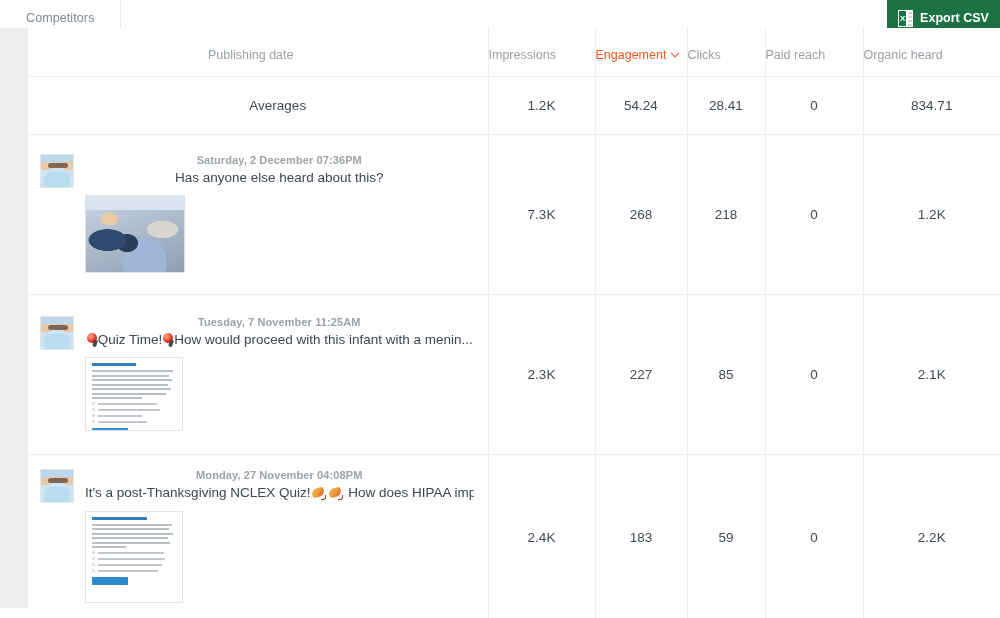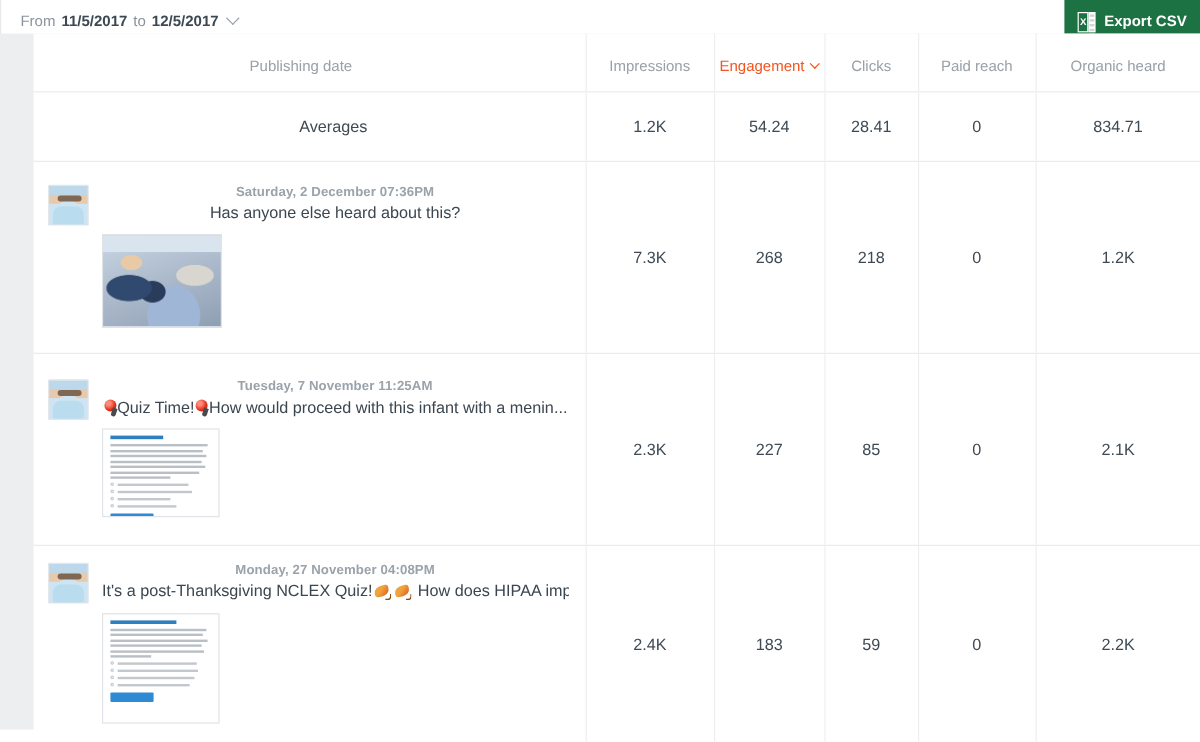--- a/index.html
+++ b/index.html
@@ -94,21 +94,21 @@
   table.grid col.c-m2   { width: 92px; }
   table.grid col.c-m3   { width: 78px; }
   table.grid col.c-m4   { width: 98px; }
   table.grid col.c-m5   { width: 137px; }
 
   thead th {
     font-weight: normal;
     font-size: 12.5px;
     color: #98a0a8;
     padding: 20px 0 14px 0;
-    text-align: center;
+    text-align: left;
     vertical-align: middle;
     border-bottom: 1px solid #e9ebed;
     border-left: 1px solid #eceef0;
   }
   thead th.first { border-left: none; text-align: left; padding-left: 180px; }
   thead th.sorted { color: #f4541f; }
   .sort-chev {
     display: inline-block; width: 6px; height: 6px; margin-left: 6px;
     border-right: 1.3px solid #f4541f; border-bottom: 1.3px solid #f4541f;
     transform: rotate(45deg) translate(-2px,-2px);
@@ -222,29 +222,25 @@
   .thumb-quiz.tall { height: 92px; }
 
   tr.postrow td { height: 160px; }
   tr.postrow.r3 td { height: 165px; }
 </style>
 </head>
 <body>
 
 <div class="topbar">
   <div class="tabs">
+    <div class="tab">
+      <span>Competitors</span>
+    </div>
   </div>
   <div class="topbar-divider"></div>
-  <div class="daterange">
-    <span>From</span>
-    <b>11/5/2017</b>
-    <span>to</span>
-    <b>12/5/2017</b>
-    <span class="chev"></span>
-  </div>
   <div class="spacer"></div>
   <div class="export-btn">
     <span class="xls-icon">
       <span class="left">X</span>
       <span class="right">
           <i></i>
           <i></i>
           <i></i>
           <i></i>
           <i></i>

